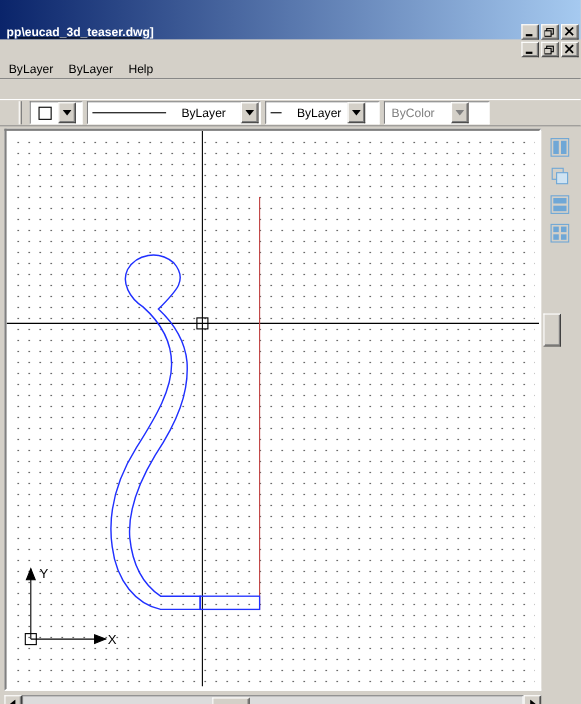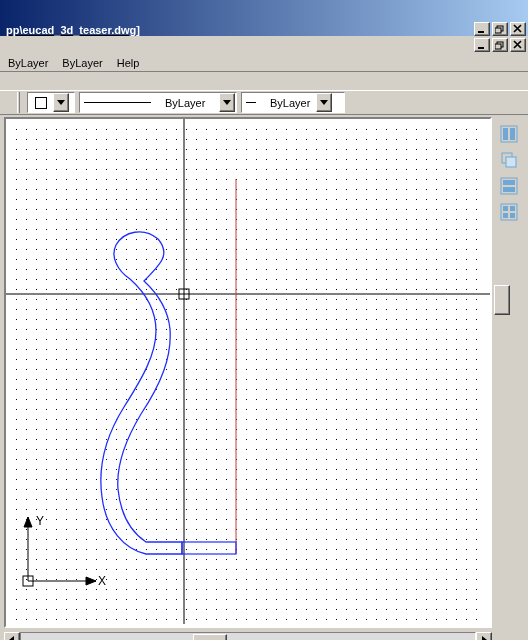--- a/index.html
+++ b/index.html
@@ -139,20 +139,28 @@
         <hr>
       </div>
     <span class="txt" style="min-width:44px;">ByLayer</span>
     <div class="arrow raise">
       <svg width="8" height="6">
           <path d="M0 0 L8 0 L4 5 Z" fill="#000"></path>
         </svg>
     </div>
   </div>
 
+  <div class="combo flatsunk disabled" style="width:96px;">
+    <span class="txt">ByColor</span>
+    <div class="arrow raise">
+      <svg width="8" height="6">
+          <path d="M0 0 L8 0 L4 5 Z" fill="#808080"></path>
+        </svg>
+    </div>
+  </div>
 </div>
 
 <div class="workarea">
 
   <div class="canvas-wrap">
     <svg id="drawing" width="484" height="505" viewBox="0 0 484 505">
 
       <defs>
         <pattern id="dots" x="0" y="0" width="10" height="10" patternUnits="userSpaceOnUse">
           <rect width="10" height="10" fill="#ffffff"></rect>

